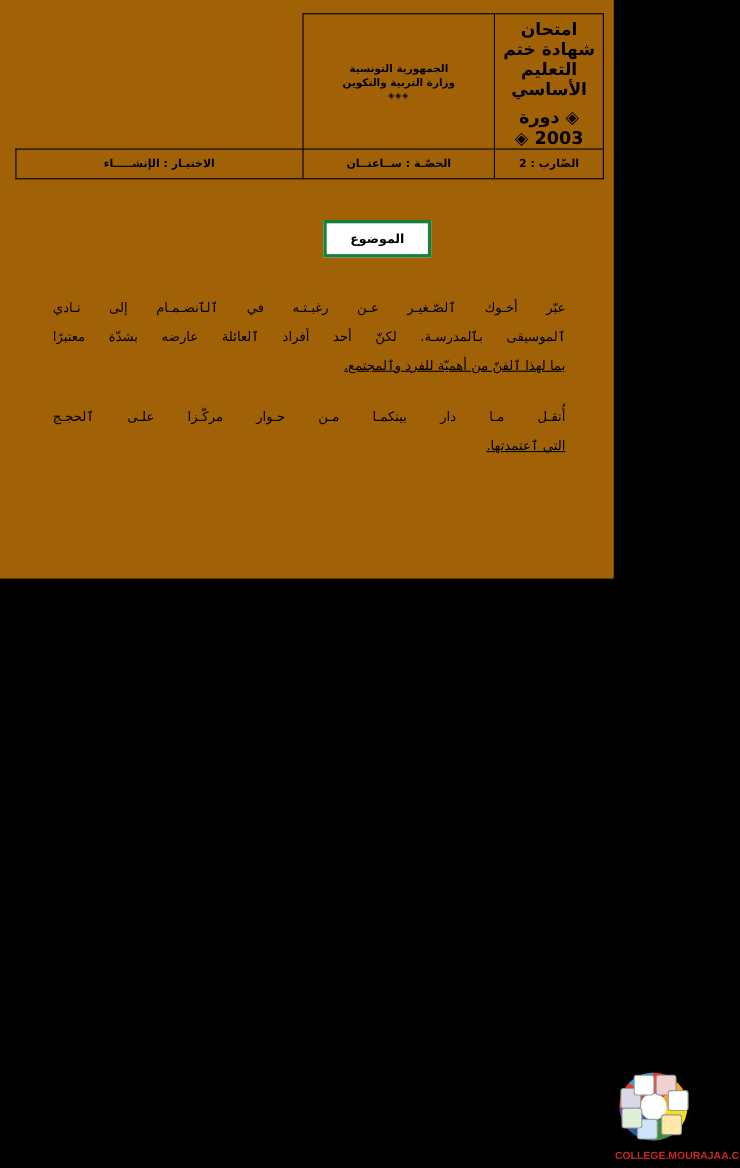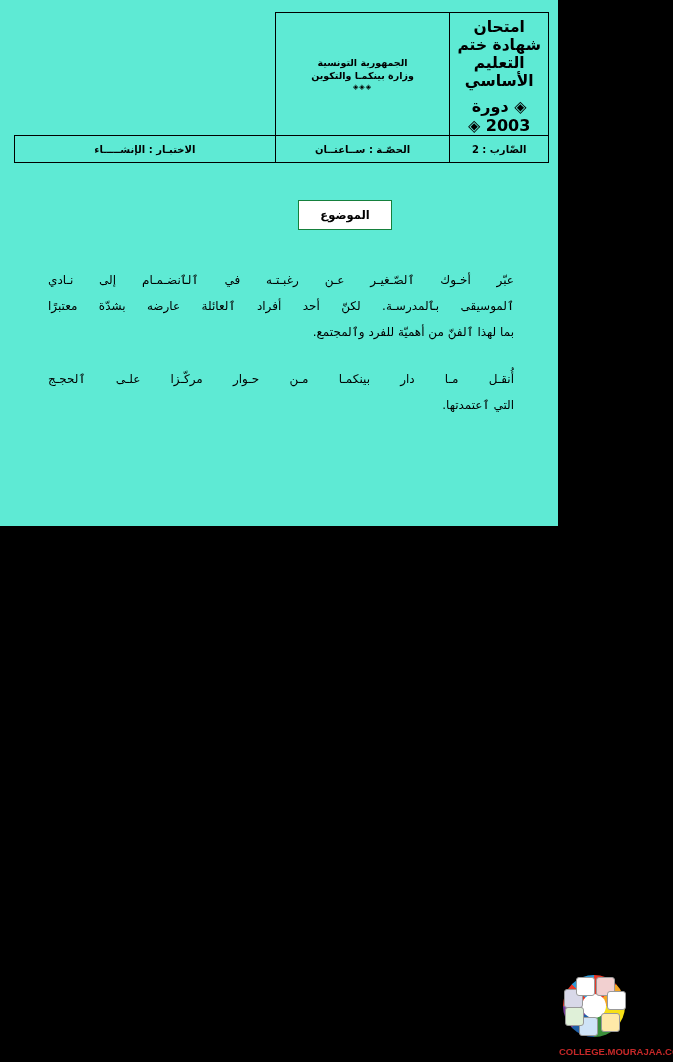--- a/index.html
+++ b/index.html
@@ -6,21 +6,21 @@
   body{
     width:673px;height:1062px;
     background:#000;
     font-family:"DejaVu Sans","Liberation Sans",sans-serif;
     overflow:hidden;
     position:relative;
   }
   .page{
     position:absolute;left:0;top:0;
     width:558px;height:526px;
-    background:#5eead4;
+    background:#a16207;
   }
   
   .hdr{
     position:absolute;left:14px;top:12px;
     width:535px;
     border-collapse:collapse;
   }
   .hdr td{
     border:1px solid #000;
     padding:0;
@@ -44,21 +44,21 @@
   .row2 td{height:26px;font-size:10px;font-weight:bold;}
   .c-coef{width:98px;}
   .c-sess{width:175px;margin-left:14px;}
   .c-test{width:262px;}
   .spaced{letter-spacing:1.4px;}
   .wide{letter-spacing:3px;}
   
   .subject-box{
     position:absolute;right:166px;top:200px;
     width:92px;height:28px;
-    border:1px solid #15803d;
+    border:3px solid #15803d;
     display:flex;align-items:center;justify-content:center;
     font-size:11.5px;font-weight:bold;
     background:#fff;
   }
   
   .body-text{
     position:absolute;right:44px;top:268px;
     width:466px;
     text-align:justify;
     direction:rtl;
@@ -66,21 +66,21 @@
     line-height:2.15;
     color:#000;
     font-family:"DejaVu Sans","Liberation Sans",sans-serif;
   }
   .para{margin:0 0 22px 0;}
   .para.p2{margin-top:6px;}
   .just{
     text-align:justify;
     text-align-last:justify;
   }
-  .last-free{text-align-last:right;}
+  .last-free{text-align-last:right;text-decoration:underline;}
   
   .logo-wrap{
     position:absolute;left:563px;top:975px;
     width:62px;height:62px;
   }
   .logo-disc{
     position:absolute;left:0;top:0;width:62px;height:62px;
     border-radius:50%;
     background:
       conic-gradient(
@@ -128,21 +128,21 @@
       <td class="cell-title">
         <div class="exam-title">امتحان شهادة ختم التعليم الأساسي</div>
         <div class="exam-session">
           <span>◈</span>
           <span>دورة 2003</span>
           <span>◈</span>
         </div>
       </td>
       <td class="cell-rep">
         <div class="rep-line">الجمهورية التونسية</div>
-        <div class="rep-line">وزارة بينكمـا والتكوين</div>
+        <div class="rep-line">وزارة التربية والتكوين</div>
         <div class="rep-diamonds">◈◈◈</div>
       </td>
     </tr>
     <tr class="row2">
       <td class="c-coef">
         <span>الضّارب :</span>
         <span>2</span>
       </td>
       <td class="c-sess">
         <span>الحصّـة :</span>

